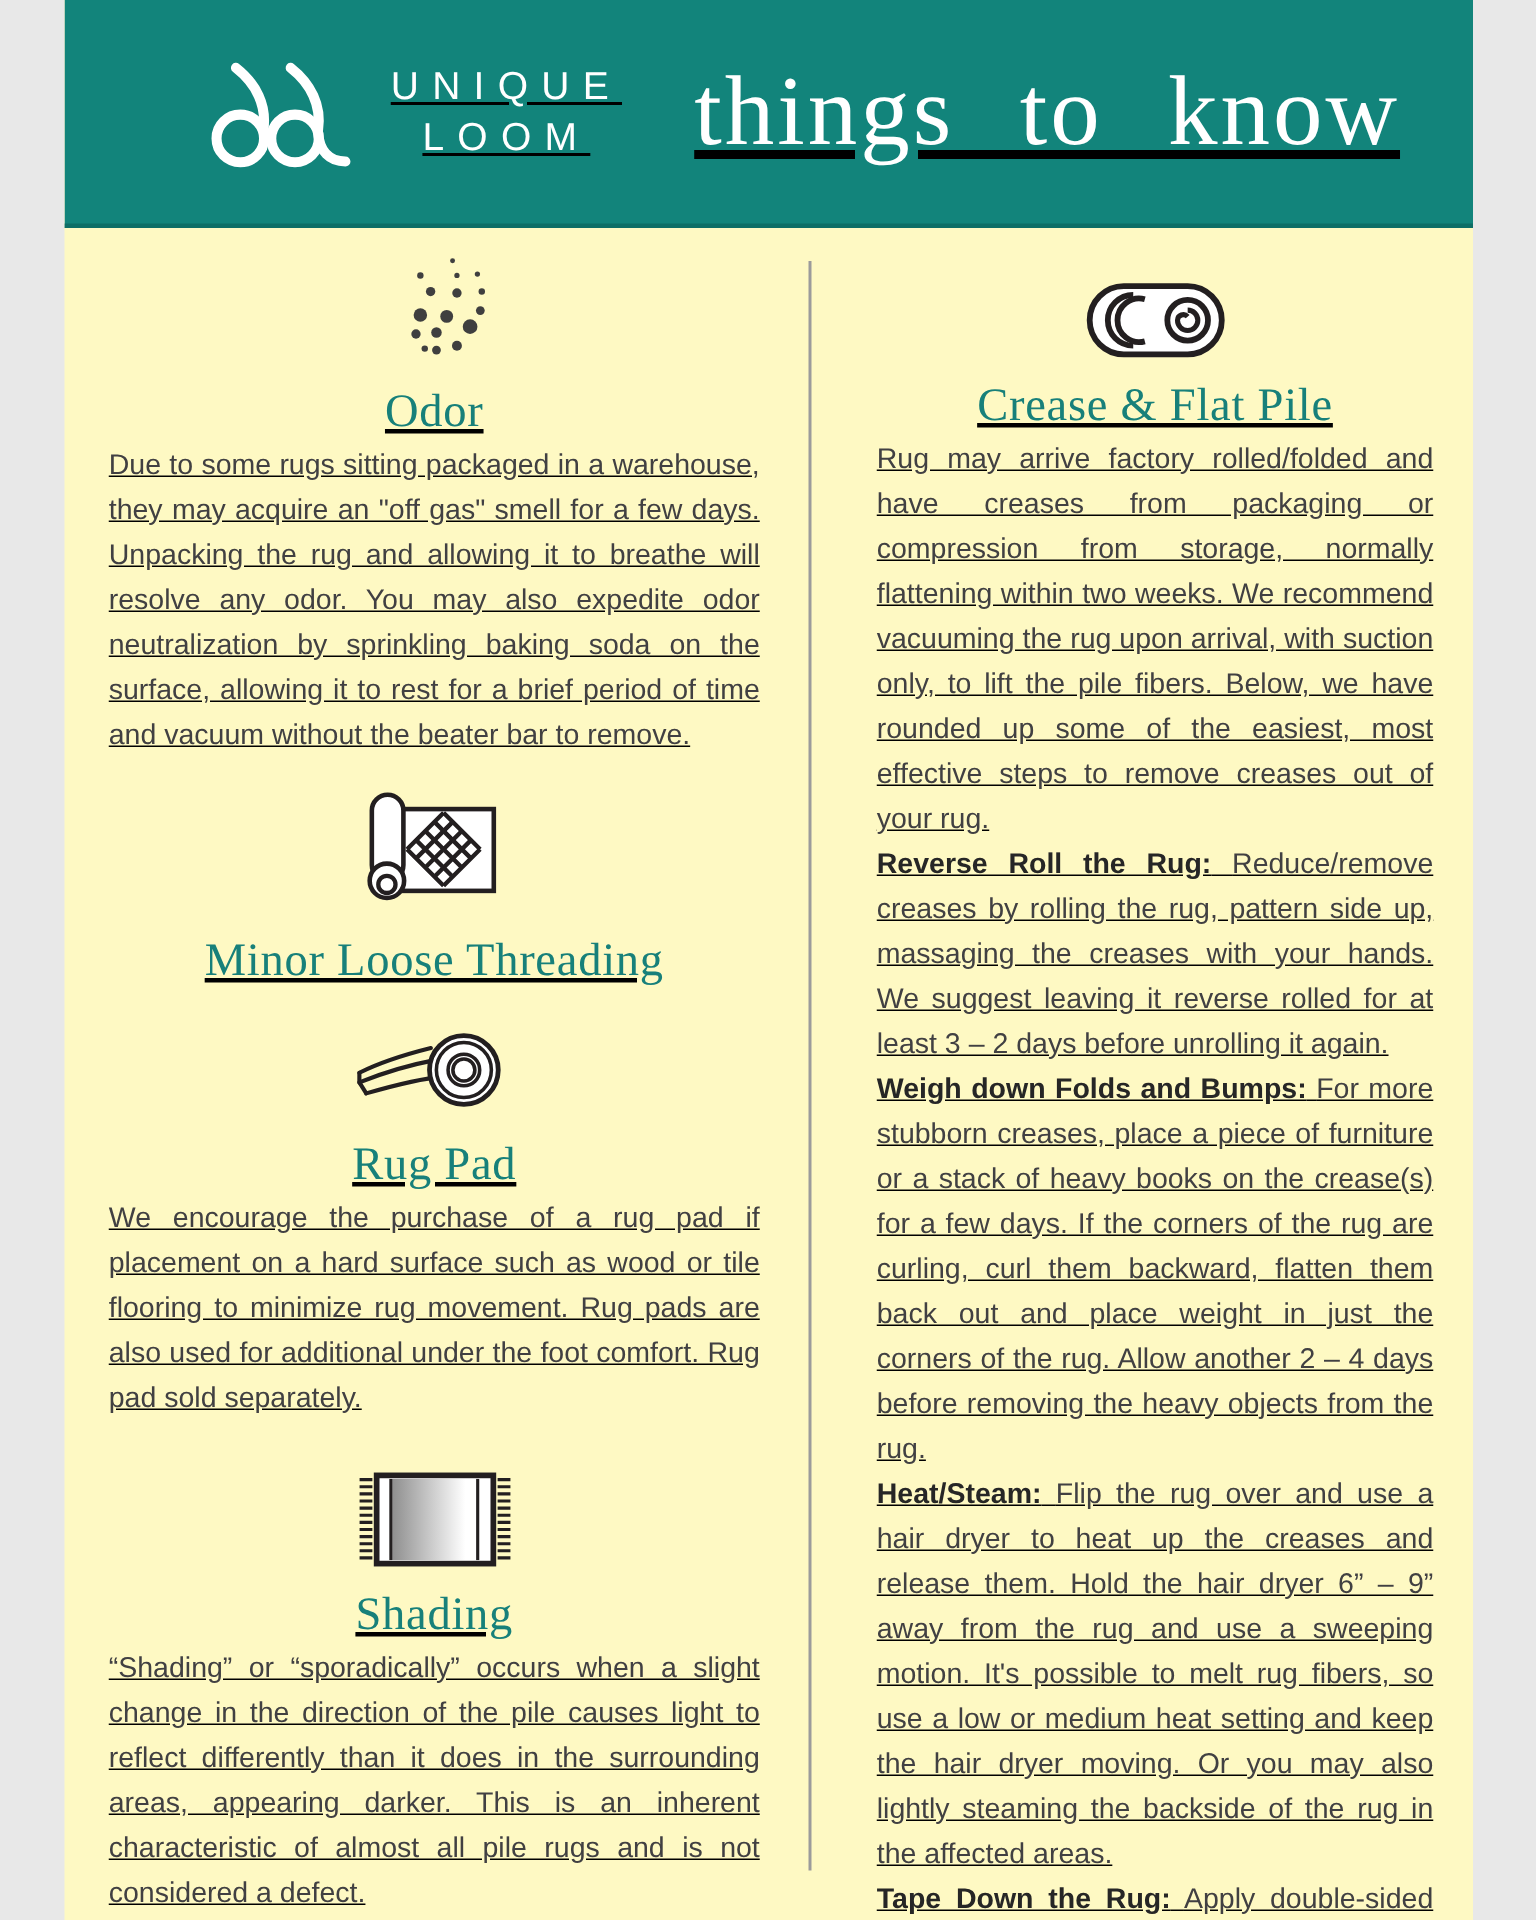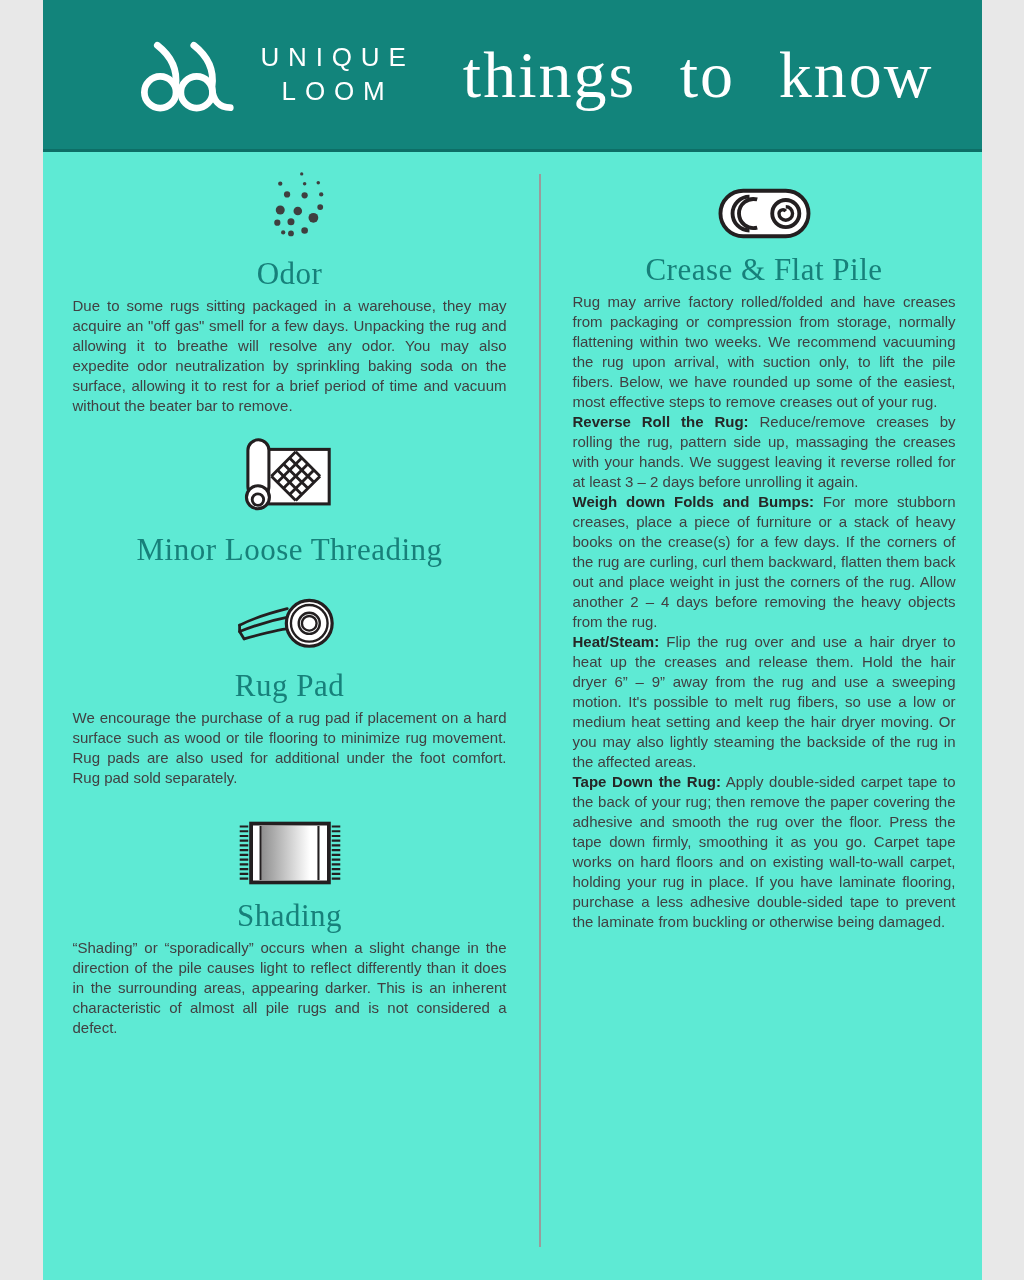--- a/index.html
+++ b/index.html
@@ -1,38 +1,38 @@
 <!DOCTYPE html>
 <html><head>
 <meta charset="utf-8">
 <style>
   html,body{margin:0;padding:0;background:#e8e8e8;}
-  .page{width:939px;height:1280px;background:#5eead4;position:relative;overflow:hidden;
-        font-family:"Liberation Sans",sans-serif;margin:0 auto;}
+  .page{width:939px;height:1280px;background:#fef9c3;position:relative;overflow:hidden;
+        font-family:"Liberation Sans",sans-serif;margin:0 auto;text-decoration:underline;}
   
   .header{height:152px;background:#12847B;display:flex;align-items:center;
           border-bottom:3px solid #0d6e66;box-sizing:border-box;}
   .logo-group{display:flex;align-items:center;margin-left:90px;}
   .logo-mark{width:112px;height:96px;flex:0 0 auto;}
   .brand-text{color:#ffffff;margin-left:16px;letter-spacing:0.34em;font-size:26px;
               line-height:1.3;text-align:center;font-weight:400;}
   .banner-title{flex:1;text-align:center;color:#ffffff;
                 font-family:"Liberation Serif",serif;font-size:66px;font-weight:400;
                 letter-spacing:2px;word-spacing:0.38em;}
   
   .content{display:flex;height:1125px;box-sizing:border-box;}
   .col{box-sizing:border-box;}
   .col-left{width:496px;padding:0 32px 0 30px;}
   .divider{width:2px;background:#9b9b9b;margin:22px 0 30px 0;}
-  .col-right{flex:1;padding:0 26px 0 32px;}
+  .col-right{flex:1;padding:0 26px 0 44px;}
   .sec{text-align:center;}
   .icon-wrap{display:flex;justify-content:center;align-items:flex-end;}
   .sec h2{font-family:"Liberation Serif",serif;color:#17807A;font-size:31px;
           font-weight:500;margin:8px 0 4px 0;letter-spacing:0.5px;}
-  .sec p, .tip{font-size:15px;line-height:20px;color:#414042;text-align:justify;
+  .sec p, .tip{font-size:19px;line-height:30px;color:#414042;text-align:justify;
           margin:0;}
   .tip{margin-top:26px;}
   .tip b{color:#262626;font-weight:700;}
   .mt18{margin-top:18px;}  .mt20{margin-top:20px;}
   .mt26{margin-top:26px;}  .mt28{margin-top:28px;}  .mt32{margin-top:32px;}
   svg{display:block;}
 </style>
 </head>
 <body>
 

